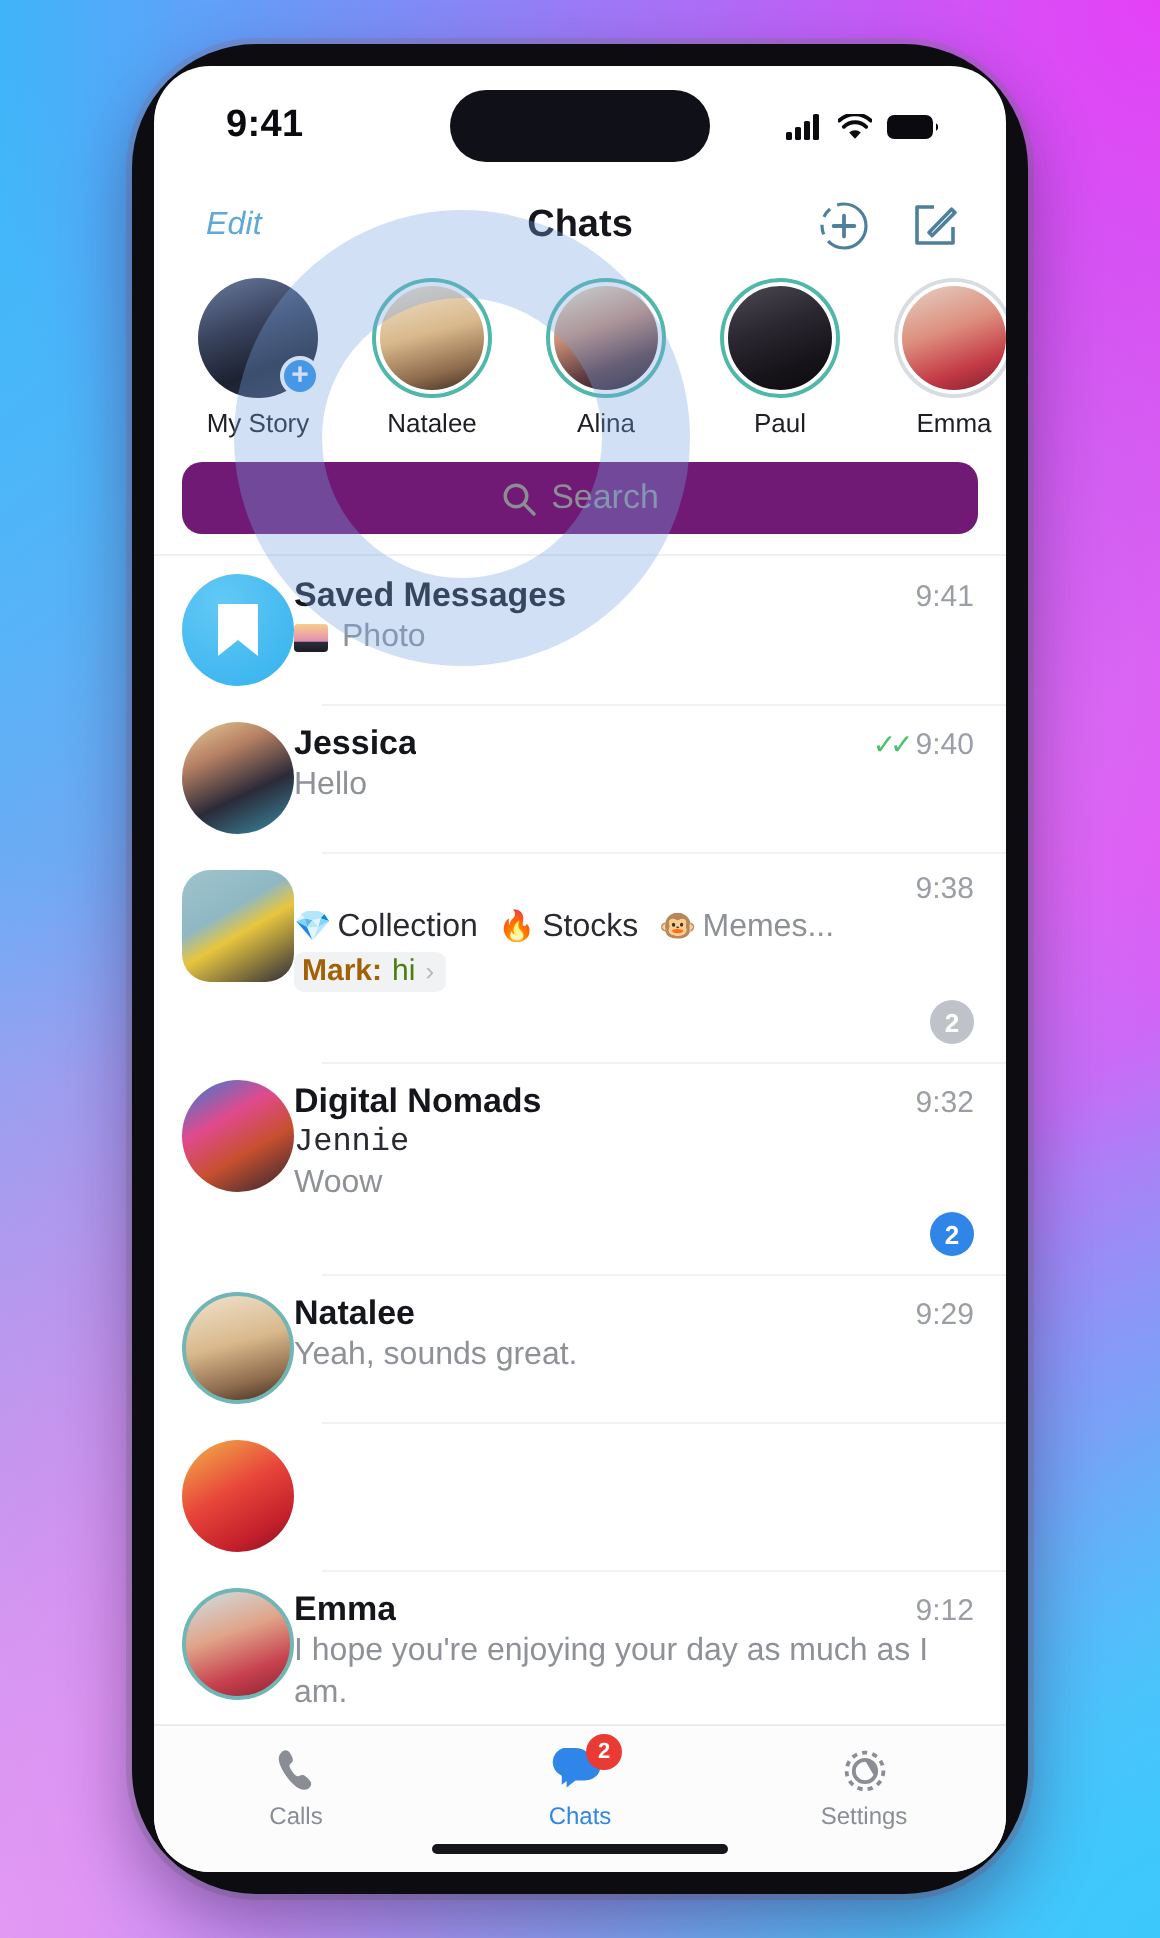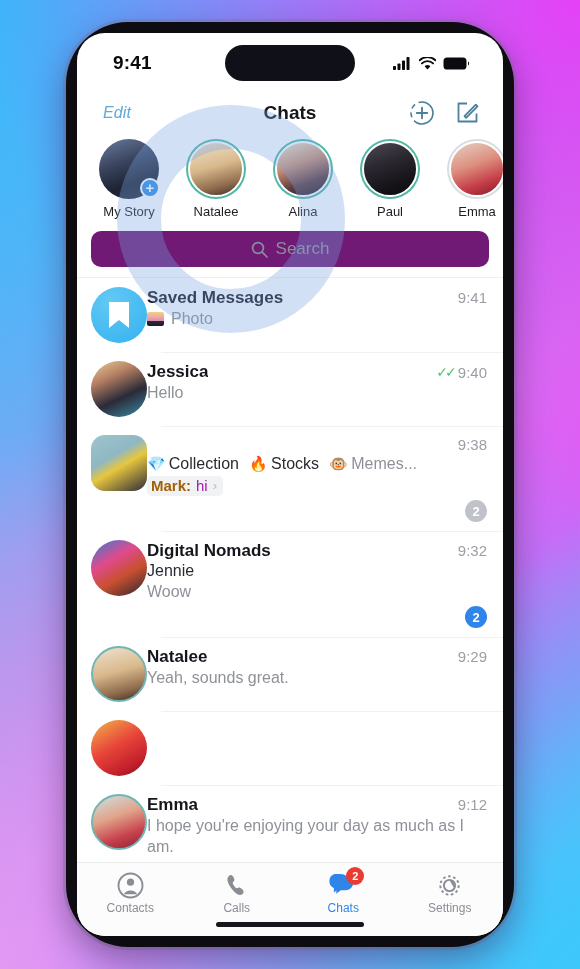--- a/index.html
+++ b/index.html
@@ -243,21 +243,21 @@
     overflow: hidden;
     text-overflow: ellipsis;
   }
   .chat-meta {
     margin-left: auto;
     padding-left: 10px;
     display: flex; align-items: center; gap: 4px;
     flex: 0 0 auto;
   }
   .chat-time { font-size: 15px; color: #9b9ea6; }
-  .chat-sender { font-size: 16px; color: #2a2b32; line-height: 20px; }
+  .chat-sender { font-size: 16px; color: #2a2b32; line-height: 20px; font-family: Liberation Mono, monospace; }
   .chat-preview {
     font-size: 16px;
     color: #8e9198;
     line-height: 21px;
     overflow: hidden;
     display: flex;
     align-items: center;
     gap: 3px;
   }
   .chat-preview.wrap { display: block; white-space: normal; }
@@ -275,21 +275,21 @@
     display: inline-flex;
     align-items: center;
     gap: 5px;
     background: #f1f2f4;
     border-radius: 5px;
     padding: 1px 6px 2px 4px;
     margin-top: 2px;
     font-size: 15px;
   }
   .pinned .pin-name { color: #a16207; font-weight: bold; }
-  .pinned .pin-text { color: #a21caf; text-align: right; }
+  .pinned .pin-text { color: #4d7c0f; text-align: right; }
   .pinned .pin-chev { color: #b7bac0; font-size: 13px; }
   .badge {
     min-width: 22px; height: 22px;
     border-radius: 11px;
     display: flex; align-items: center; justify-content: center;
     font-size: 13px; font-weight: bold; color: #fff;
     padding: 0 6px;
   }
   .badge.blue { background: #2f86e8; }
   .badge.muted { background: #bfc2c8; }
@@ -513,30 +513,20 @@
               </div>
               <div class="chat-preview wrap"><span>I hope you're enjoying your day as much as I am.</span></div>
             </div>
           </div>
         </div>
 
       <div id="tabbar">
           <div class="tab">
             <div class="tab-icon">
               <svg width="27" height="27" viewBox="0 0 27 27">
-                <circle cx="13.5" cy="13.5" r="12" fill="none" stroke="#8a8d94" stroke-width="1.9"></circle>
-                <circle cx="13.5" cy="10.2" r="3.6" fill="#8a8d94"></circle>
-                <path d="M6.8 22.2 a7.2 6 0 0 1 13.4 0" fill="#8a8d94"></path>
-              </svg>
-            </div>
-            <div class="tab-label">Contacts</div>
-          </div>
-          <div class="tab">
-            <div class="tab-icon">
-              <svg width="27" height="27" viewBox="0 0 27 27">
                 <path d="M6.5 3.5 c2.2 -1.2 3.4 0.6 4.4 2.6 c1 2.1 0.5 2.8 -0.7 3.8 c-0.8 0.7 -0.6 1.6 0.9 3.8 c1.6 2.3 2.5 2.7 3.4 2.3 c1.4 -0.6 2.2 -0.9 3.8 0.6 c1.7 1.5 3 2.9 1.9 4.6 c-1.2 1.9 -4.4 2.9 -8.4 -0.9 C7.3 16 4.1 10 4.4 7 c0.2 -1.8 1.1 -2.7 2.1 -3.5 Z" fill="#8a8d94"></path>
               </svg>
             </div>
             <div class="tab-label">Calls</div>
           </div>
           <div class="tab active">
             <div class="tab-icon">
               <svg width="31" height="27" viewBox="0 0 31 27">
                 <path d="M17.5 5 a7.6 6.6 0 1 1 0 13.2 h-4.8 l-4.4 3.5 v-3.9 A6.8 6.8 0 0 1 9.9 5 Z" fill="#2f86e8"></path>
                 <path d="M12.5 2 a8.5 7.2 0 1 1 0 14.4 h-1.4 l-5.2 4 v-4.5 A7.4 7.4 0 0 1 6.6 2 Z" fill="#2f86e8"></path>

